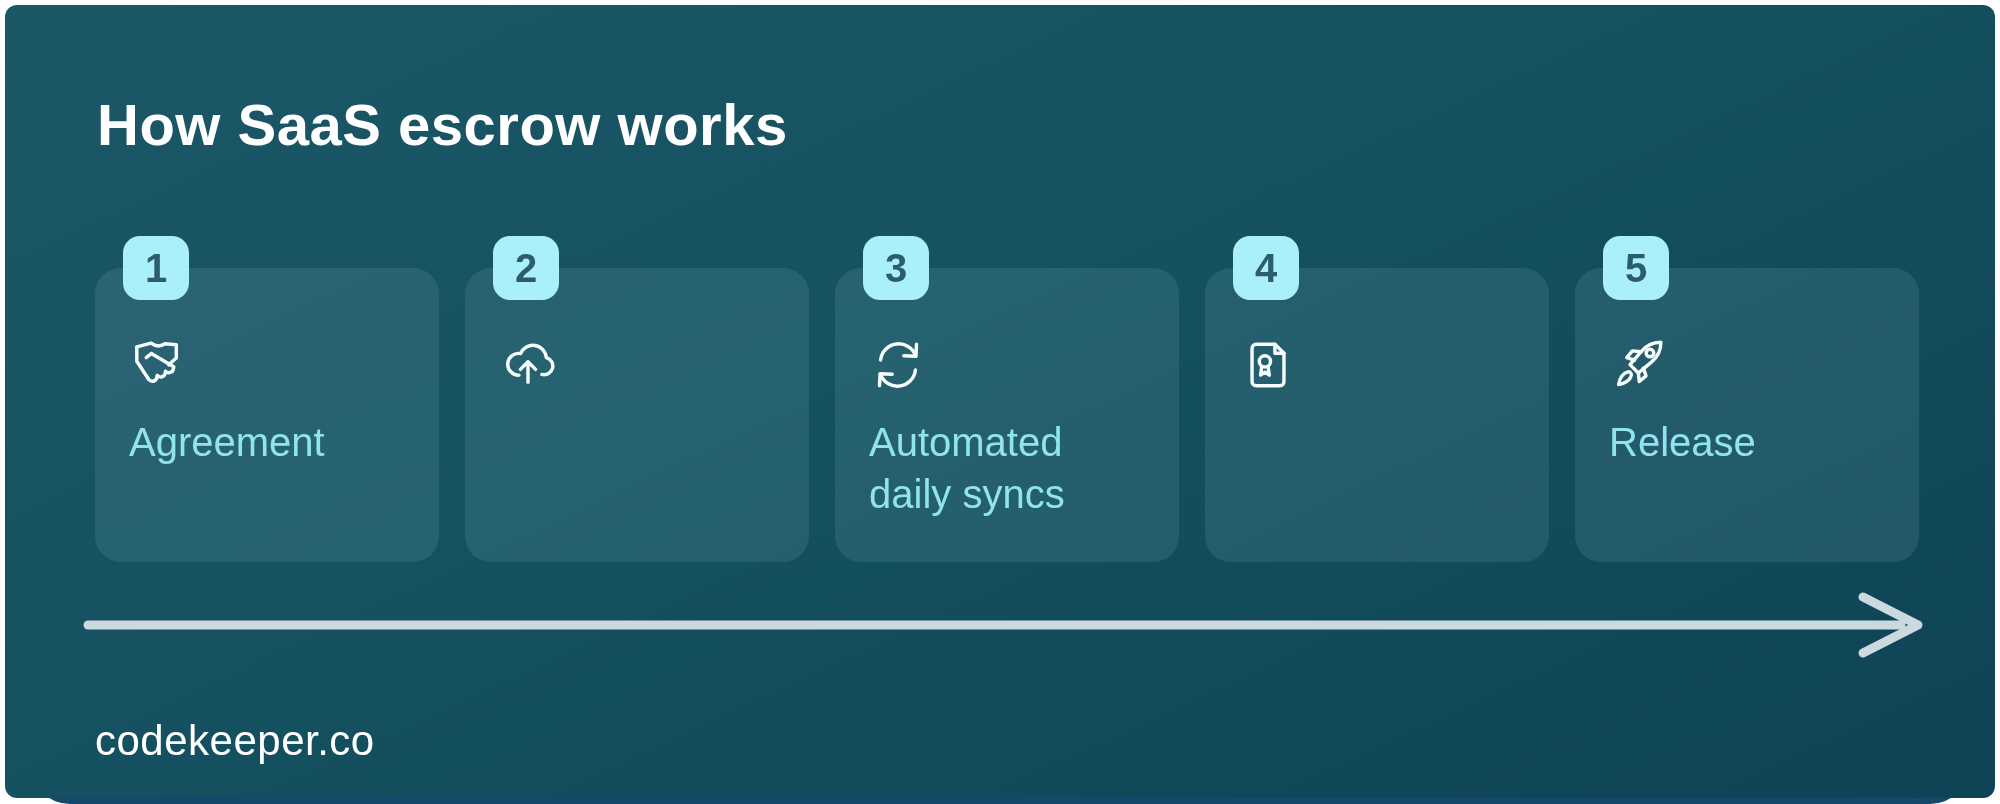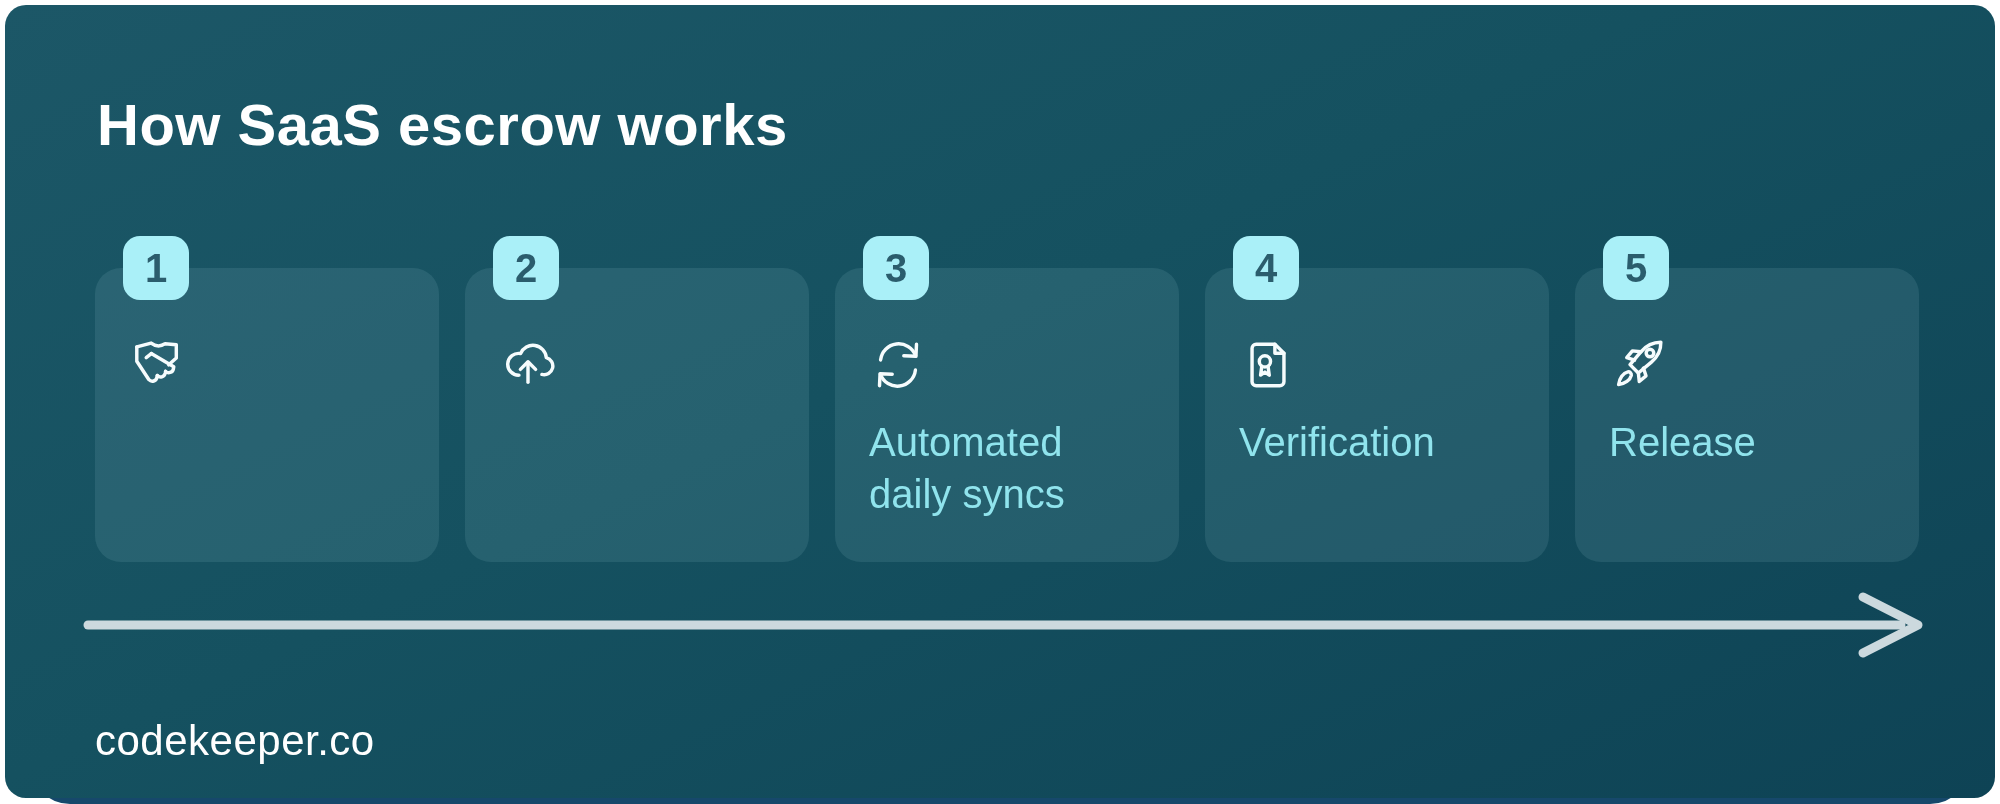--- a/index.html
+++ b/index.html
@@ -4,21 +4,21 @@
 <style>
   html,body{margin:0;padding:0;background:#ffffff;}
   body{width:2000px;height:804px;position:relative;overflow:hidden;
        font-family:"Liberation Sans","DejaVu Sans",sans-serif;}
 
   
   .underlay{position:absolute;left:30px;right:30px;top:40px;bottom:0;
             border-radius:40px;background:var(--accent-bar,#16486b);}
 
   
-  .board{position:absolute;left:5px;top:5px;right:5px;bottom:6px;border-radius:21px;
+  .board{position:absolute;left:5px;top:5px;right:5px;bottom:6px;border-radius:12px;
          background:linear-gradient(155deg,#1c5767 0%,#155160 45%,#0e4355 100%);}
 
   .title{position:absolute;left:92px;top:86px;margin:0;
          font-size:58px;font-weight:bold;color:#ffffff;letter-spacing:.5px;}
 
   .card{position:absolute;top:263px;width:344px;height:294px;border-radius:26px;
         background:rgba(186,230,238,0.11);}
   .card.c0{left:90px}.card.c1{left:460px}.card.c2{left:830px}
   .card.c3{left:1200px}.card.c4{left:1570px}
 
@@ -54,20 +54,21 @@
     <div class="badge">1</div>
     <div class="icon">
       <svg viewBox="0 0 32 32" fill="none" stroke="#f6fcfd" stroke-width="1.9" stroke-linecap="round" stroke-linejoin="round">
         <path d="M4.3 6 L12.2 3.9 C14.8 5.9 17.4 5.9 19.9 4.3 L26.1 4.8 V12.1 L21.9 15.9"></path>
         <path d="M4.3 6 V13.9 L11 24.1 C12.5 25.7 15 24.9 15.4 22.8 L15.6 21.8"></path>
         <path d="M15.6 21.8 C17 23.3 19.5 22.6 20 20.5 L20.2 19.5"></path>
         <path d="M20.2 19.5 C21.6 20.9 24.1 20.2 24.5 18.1 L24.7 17 L12.3 9.7"></path>
         <path d="M12.3 9.7 L9.5 11.9"></path>
       </svg>
     </div>
+    <div class="label">Agreement</div>
   </div>
 
   <div class="card c1">
     <div class="badge">2</div>
     <div class="icon">
       <svg viewBox="0 0 32 32" fill="none" stroke="#f6fcfd" stroke-width="1.9" stroke-linecap="round" stroke-linejoin="round">
         <path d="M11 21.6 a6 6 0 1 1 .9 -11.9 a7.4 7.4 0 0 1 14.2 2.2 a4.7 4.7 0 0 1 -2.4 9.3"></path>
         <path d="M16 25.5 V14.5"></path>
         <path d="M11.8 18.4 L16 14.2 L20.2 18.4"></path>
       </svg>
@@ -90,21 +91,20 @@
   <div class="card c3">
     <div class="badge">4</div>
     <div class="icon">
       <svg viewBox="0 0 32 32" fill="none" stroke="#f6fcfd" stroke-width="1.9" stroke-linecap="round" stroke-linejoin="round">
         <path d="M7.2 6.8 A2.3 2.3 0 0 1 9.5 4.5 H19.8 L24.8 9.5 V25.2 A2.3 2.3 0 0 1 22.5 27.5 H9.5 A2.3 2.3 0 0 1 7.2 25.2 Z"></path>
         <path d="M19.8 4.5 V9.5 H24.8"></path>
         <circle cx="14.3" cy="14" r="3.1"></circle>
         <path d="M12.6 16.6 L11.9 21.6 L14.3 19.9 L16.7 21.6 L16 16.6"></path>
       </svg>
     </div>
-    <div class="label">Verification</div>
   </div>
 
   <div class="card c4">
     <div class="badge">5</div>
     <div class="icon">
       <svg viewBox="0 0 32 32" fill="none" stroke="#f6fcfd" stroke-width="1.9" stroke-linecap="round" stroke-linejoin="round">
         <path d="M17.6 8.7 C20.8 4.9 24.9 3.4 28.6 3.4 C28.7 7.1 27.2 11.2 23.4 14.4 L16.2 20.4 L11.6 15.8 Z"></path>
         <circle cx="22.6" cy="9.4" r="2.1"></circle>
         <path d="M17.6 8.7 L12.9 8.2 L9.8 11.9 L14.1 13.3"></path>
         <path d="M16.2 20.4 L16.7 25.1 L20.4 22 L19 17.7"></path>

